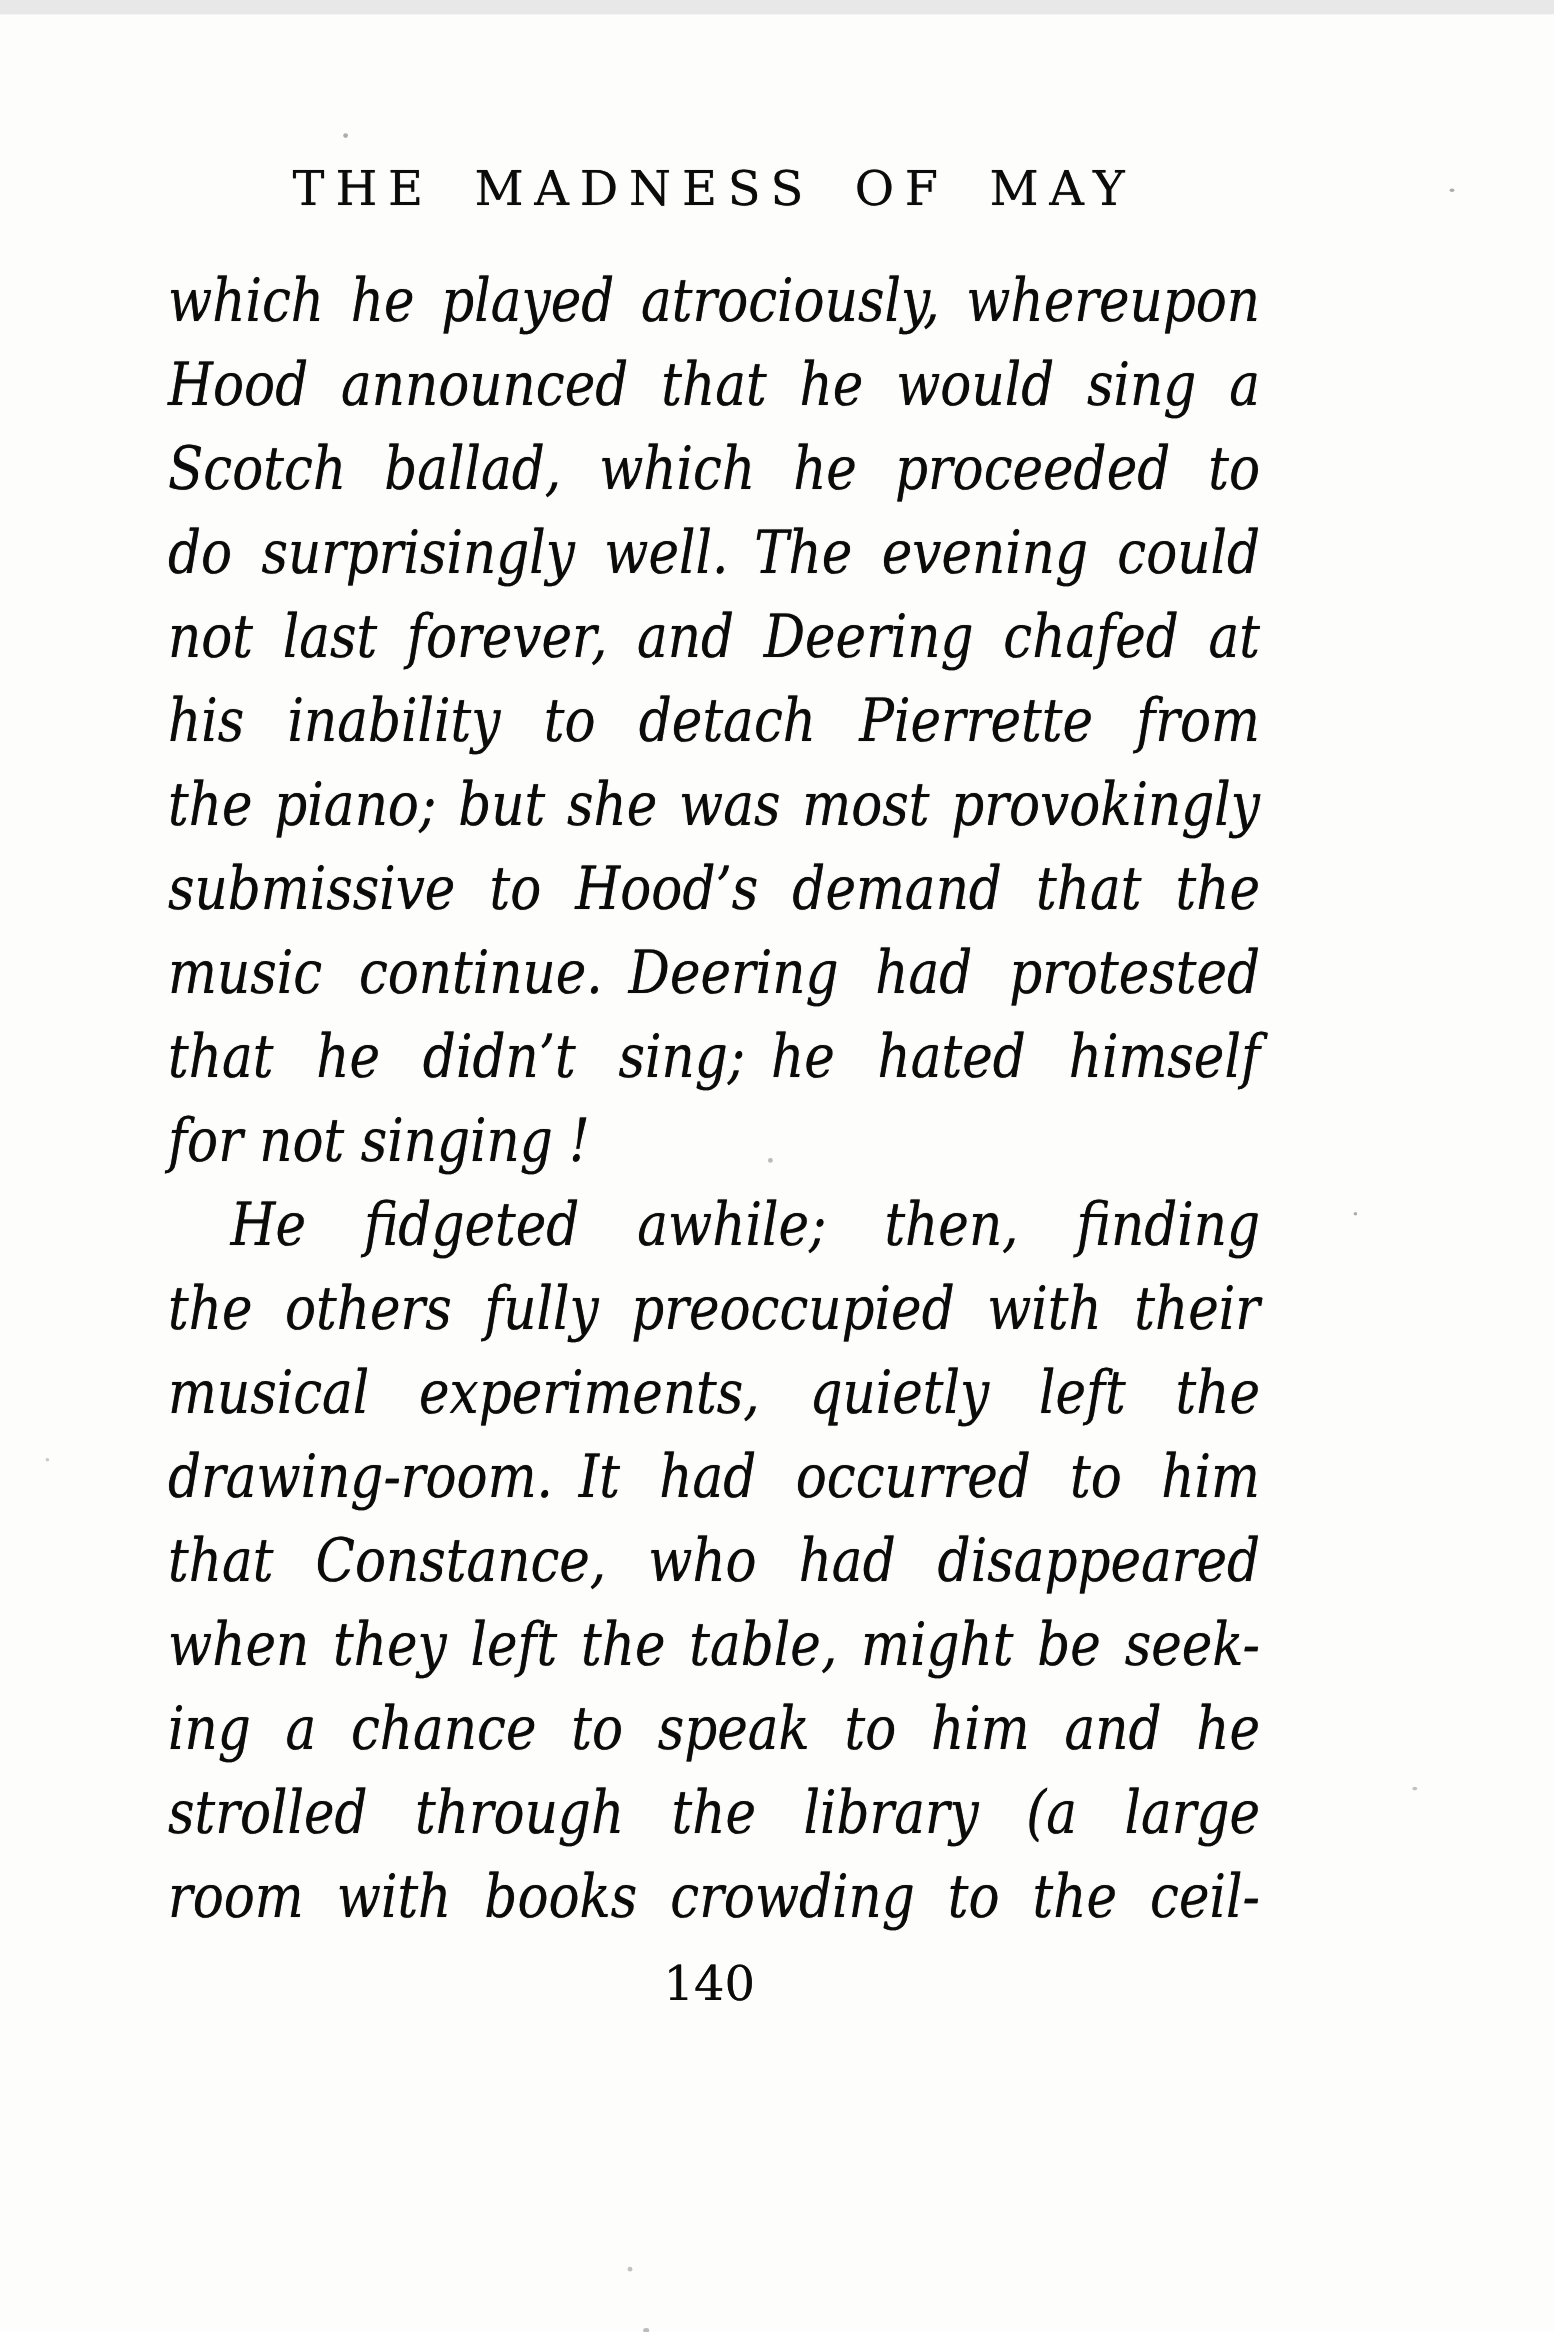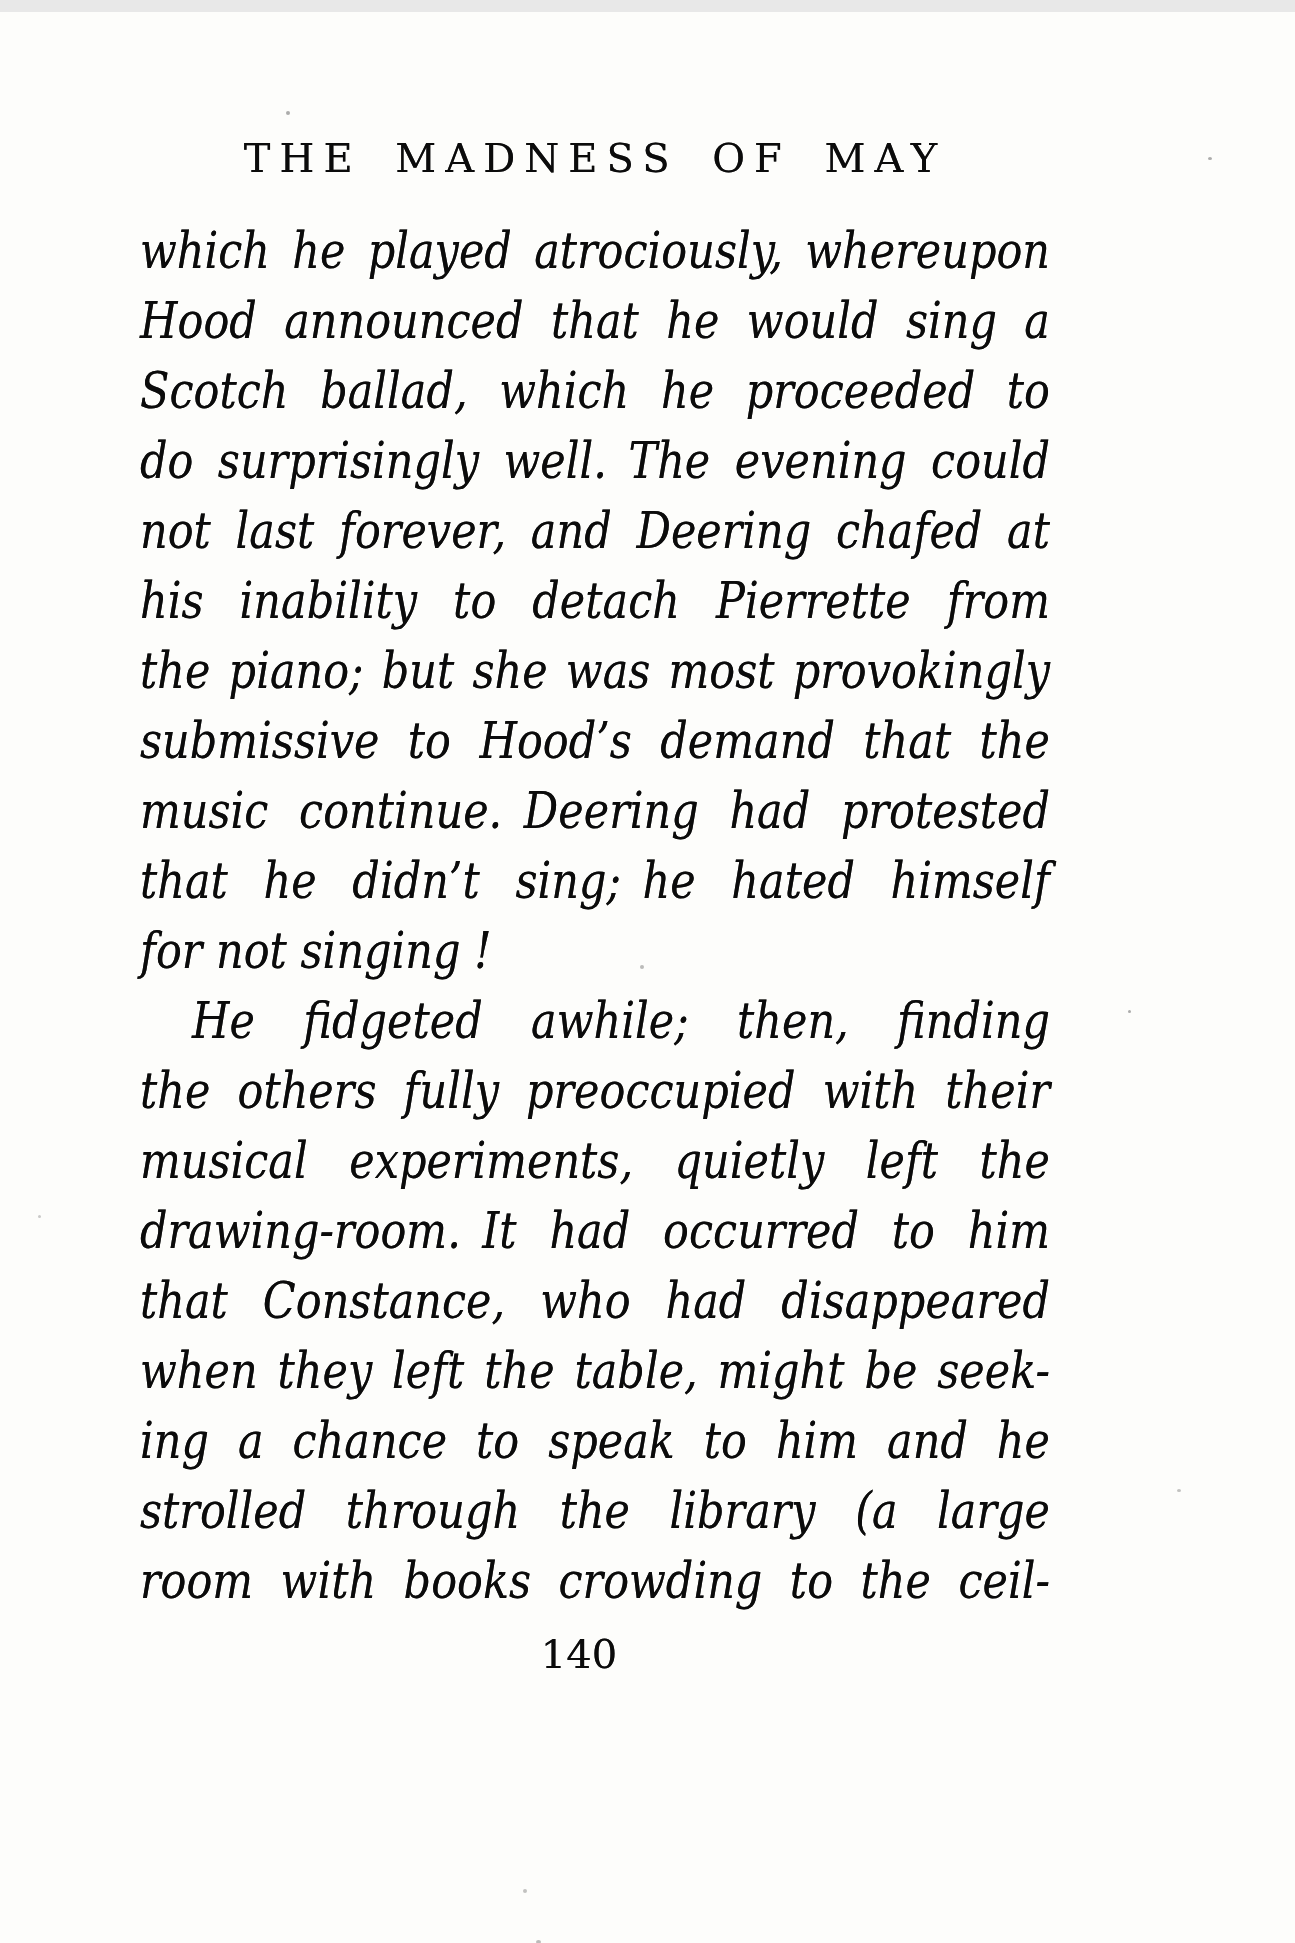--- a/index.html
+++ b/index.html
@@ -47,21 +47,21 @@
     text-align-last: justify;
     transform: scaleY(1.16);
     transform-origin: 50% 50%;
     white-space: normal;
   }
   .line.flush { text-align-last: left; }
   .line.indent { text-indent: 52px; }
   
   .page-number {
     position: absolute;
-    left: 124px;
+    left: 136px;
     top: 1620px;
     width: 910px;
     line-height: 44px;
     font-size: 40px;
     text-align: center;
     text-shadow: 0 0 0.5px rgba(0,0,0,0.7);
   }
   
   .speck {
     position: absolute;

